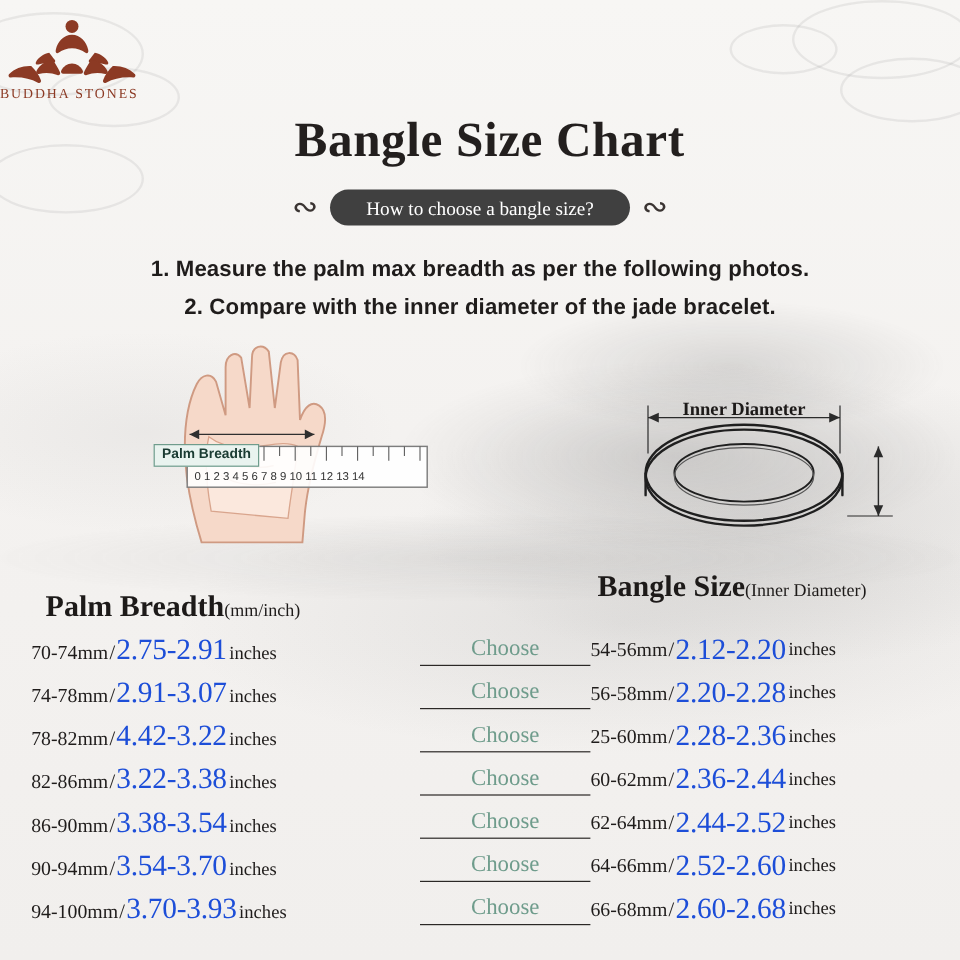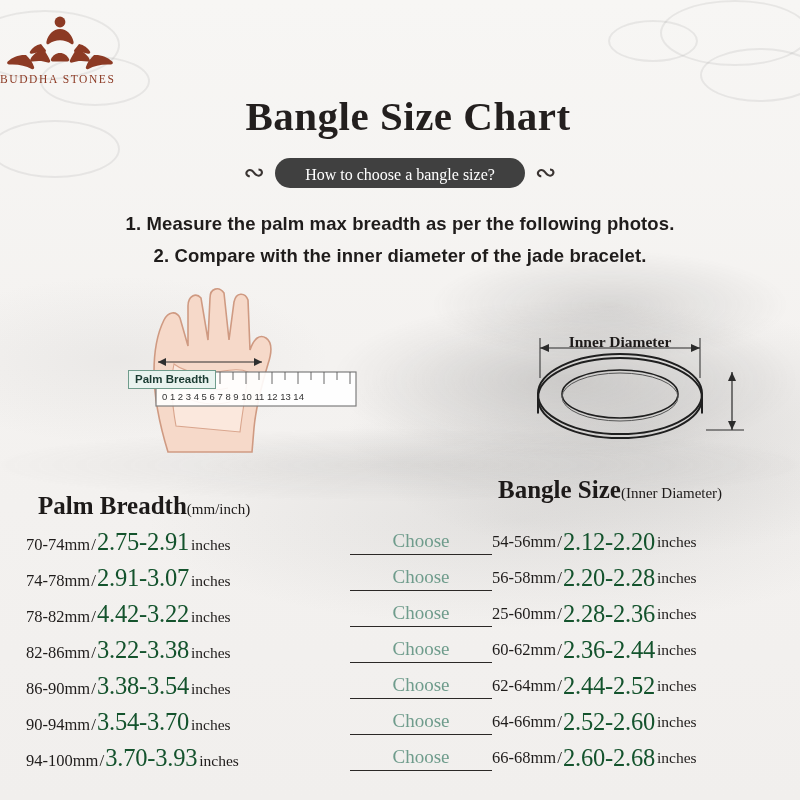--- a/index.html
+++ b/index.html
@@ -116,21 +116,21 @@
   .mm {
     font-family: "Liberation Serif", serif;
     font-size: 16.5px; color: #1f1c1b;
   }
   .slash {
     font-family: "Liberation Serif", serif;
     font-size: 17px; color: #1f1c1b; padding: 0 1px;
   }
   .inch {
     font-family: "Liberation Serif", serif;
-    font-size: 24.5px; color: #14532d; font-weight: 400;
+    font-size: 24.5px; color: #1d4ed8; font-weight: 400;
     letter-spacing: -0.2px;
   }
   .unit {
     font-family: "Liberation Serif", serif;
     font-size: 15.5px; color: #1f1c1b; margin-left: 2px;
   }
   .choose-cell {
     margin-left: auto;
     width: 150px;
     text-align: center;

